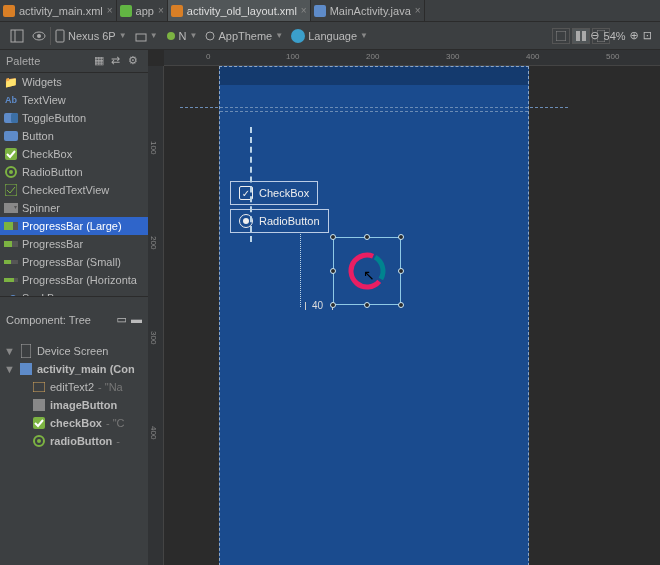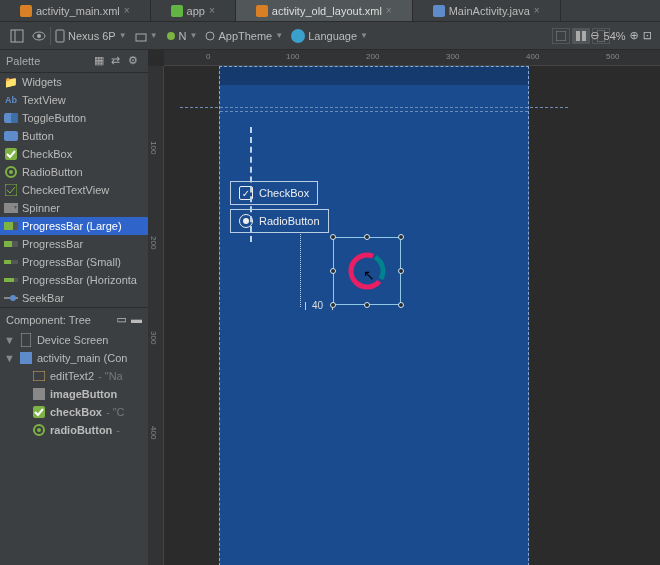--- a/index.html
+++ b/index.html
@@ -1,18 +1,18 @@
 <!DOCTYPE html>
 <html><head>
 <meta charset="utf-8">
 <style>
 *{margin:0;padding:0;box-sizing:border-box;font-family:Arial,sans-serif;font-size:11px;-webkit-font-smoothing:antialiased}
 body{width:660px;height:565px;background:#3C3F41;color:#BBBBBB;overflow:hidden;position:relative}
 .tabs{height:22px;background:#3C3F41;display:flex;border-bottom:1px solid #2B2B2B}
-.tab{padding:3px 20px;display:flex;align-items:center;gap:4px;border-right:1px solid #2B2B2B;cursor:pointer}
+.tab{padding:3px 3px;display:flex;align-items:center;gap:4px;border-right:1px solid #2B2B2B;cursor:pointer}
 .tab.active{background:#515658;color:#DDD}
 .tab .filetype{width:12px;height:12px;border-radius:2px;display:inline-block}
 .ft-xml{background:#D97F26}
 .ft-mod{background:#62B543}
 .ft-java{background:#5E8BC9}
 .tab-close{color:#888;font-size:10px}
 .toolbar{height:28px;background:#3C3F41;display:flex;align-items:center;padding:0 6px;border-bottom:1px solid #2B2B2B}
 .tb-btn{width:22px;height:20px;display:flex;align-items:center;justify-content:center;border-radius:2px;cursor:pointer}
 .tb-sep{width:1px;height:18px;background:#555}
 .tb-drop{display:flex;align-items:center;gap:3px;padding:0 4px;cursor:pointer}
@@ -50,21 +50,21 @@
 .progress-sel{position:absolute;left:113px;top:170px;width:68px;height:68px}
 .sel-border{position:absolute;inset:0;border:1px solid #8FC9E5}
 .sel-handle{position:absolute;width:6px;height:6px;background:#2B2B2B;border:1px solid #CDE8F5;border-radius:50%}
 .h-tl{left:-3px;top:-3px}.h-tr{right:-3px;top:-3px}.h-bl{left:-3px;bottom:-3px}.h-br{right:-3px;bottom:-3px}
 .h-tm{left:calc(50% - 3px);top:-3px}.h-bm{left:calc(50% - 3px);bottom:-3px}
 .h-ml{left:-3px;top:calc(50% - 3px)}.h-mr{right:-3px;top:calc(50% - 3px)}
 .guide-v{position:absolute;border-left:2px dashed #BBD4E8}
 .dim-label{position:absolute;color:#DDD;font-size:10px}
 .prog-ring{position:absolute;left:50%;top:50%;transform:translate(-50%,-50%)}
 .cursor{position:absolute;left:50%;top:50%;transform:translate(-4px,-4px);font-size:14px;color:#000;pointer-events:none}
-.comp-tree-hdr{padding:5px 6px;color:#BBB;border-top:1px solid #2B2B2B;display:flex;justify-content:space-between;align-items:center}
+.comp-tree-hdr{padding:16px 6px;color:#BBB;border-top:1px solid #2B2B2B;display:flex;justify-content:space-between;align-items:center}
 .layout-icons{position:absolute;right:50px;display:flex;gap:2px}
 .layout-icon{width:18px;height:16px;border:1px solid #555;display:flex;align-items:center;justify-content:center;cursor:pointer}
 </style>
 </head>
 <body>
 
 <div class="tabs" id="tabs">
     <div class="tab">
       <span class="filetype ft-xml"></span>
       <span>activity_main.xml</span>
@@ -297,21 +297,21 @@
           </span>
           <span>Device Screen</span>
         </div>
         <div class="tree-item ind1">
           <span style="color:#888">▼</span> 
           <span class="tree-icon">
             <svg width="12" height="12">
               <rect x="0" y="0" width="12" height="12" fill="#5E8BC9"></rect>
             </svg>
           </span>
-          <span style="font-weight:normal">activity_main (Con</span>
+          <span style="font-weight:bold">activity_main (Con</span>
         </div>
         <div class="tree-item ind2">
           <span class="tree-icon">
             <svg width="12" height="10">
               <rect x="0" y="0" width="12" height="10" fill="none" stroke="#D9A95E"></rect>
             </svg>
           </span>
           <span style="font-weight:normal">editText2</span>
           <span style="color:#777"> - "Na</span>
         </div>

